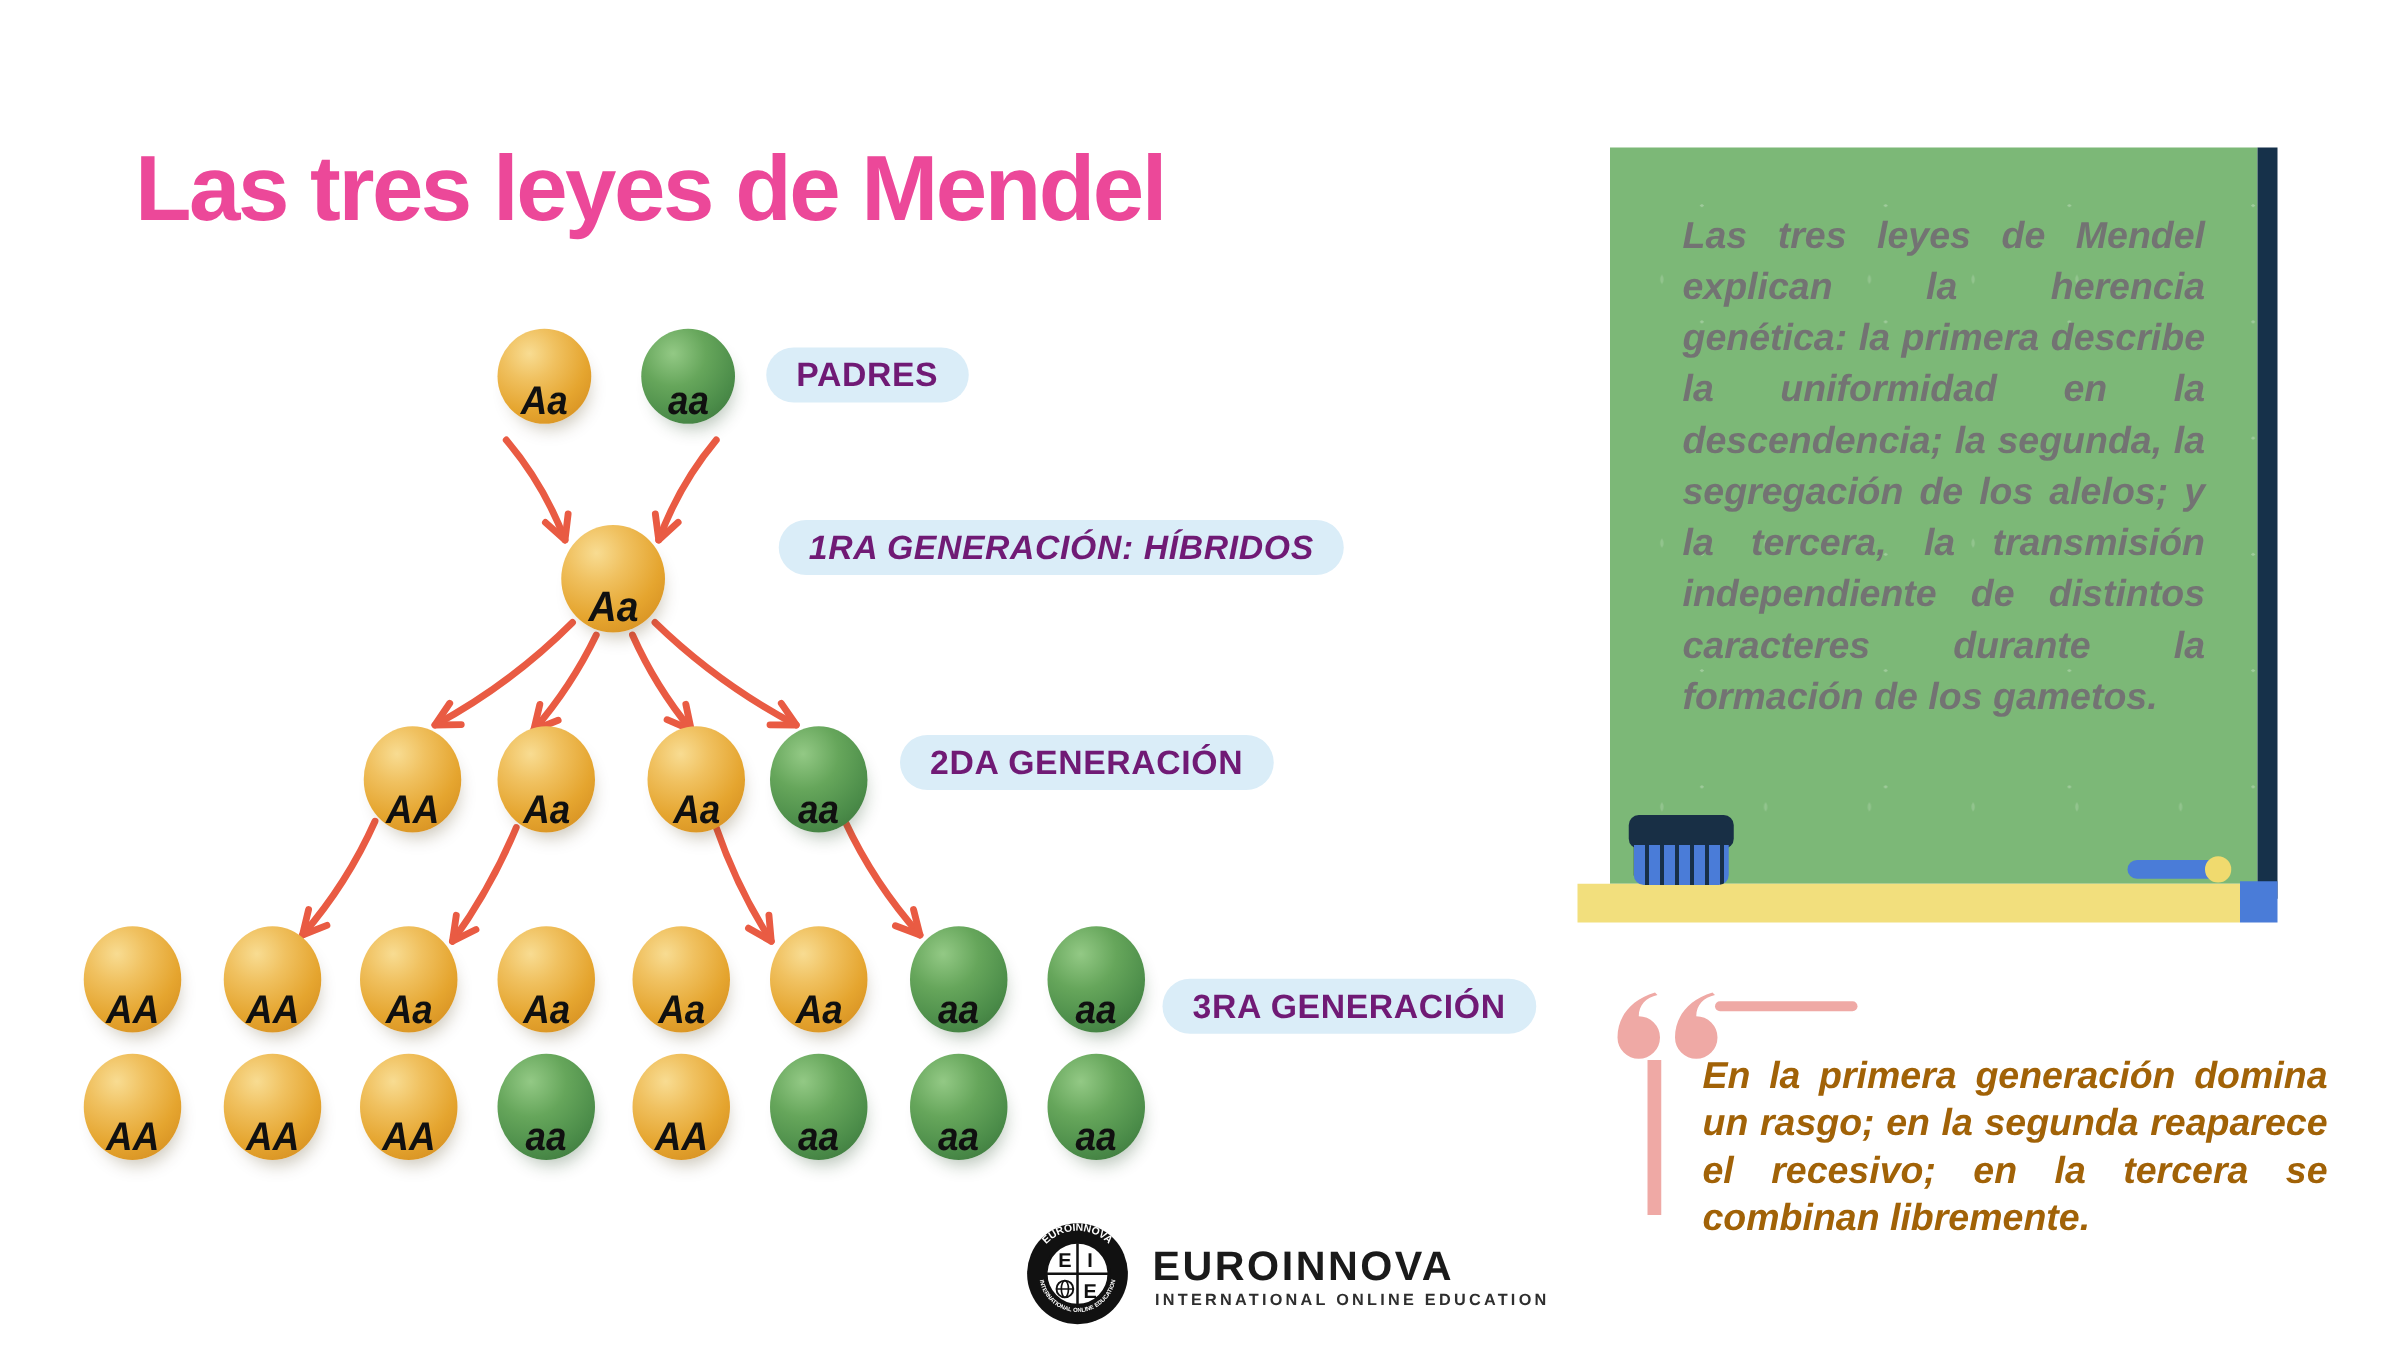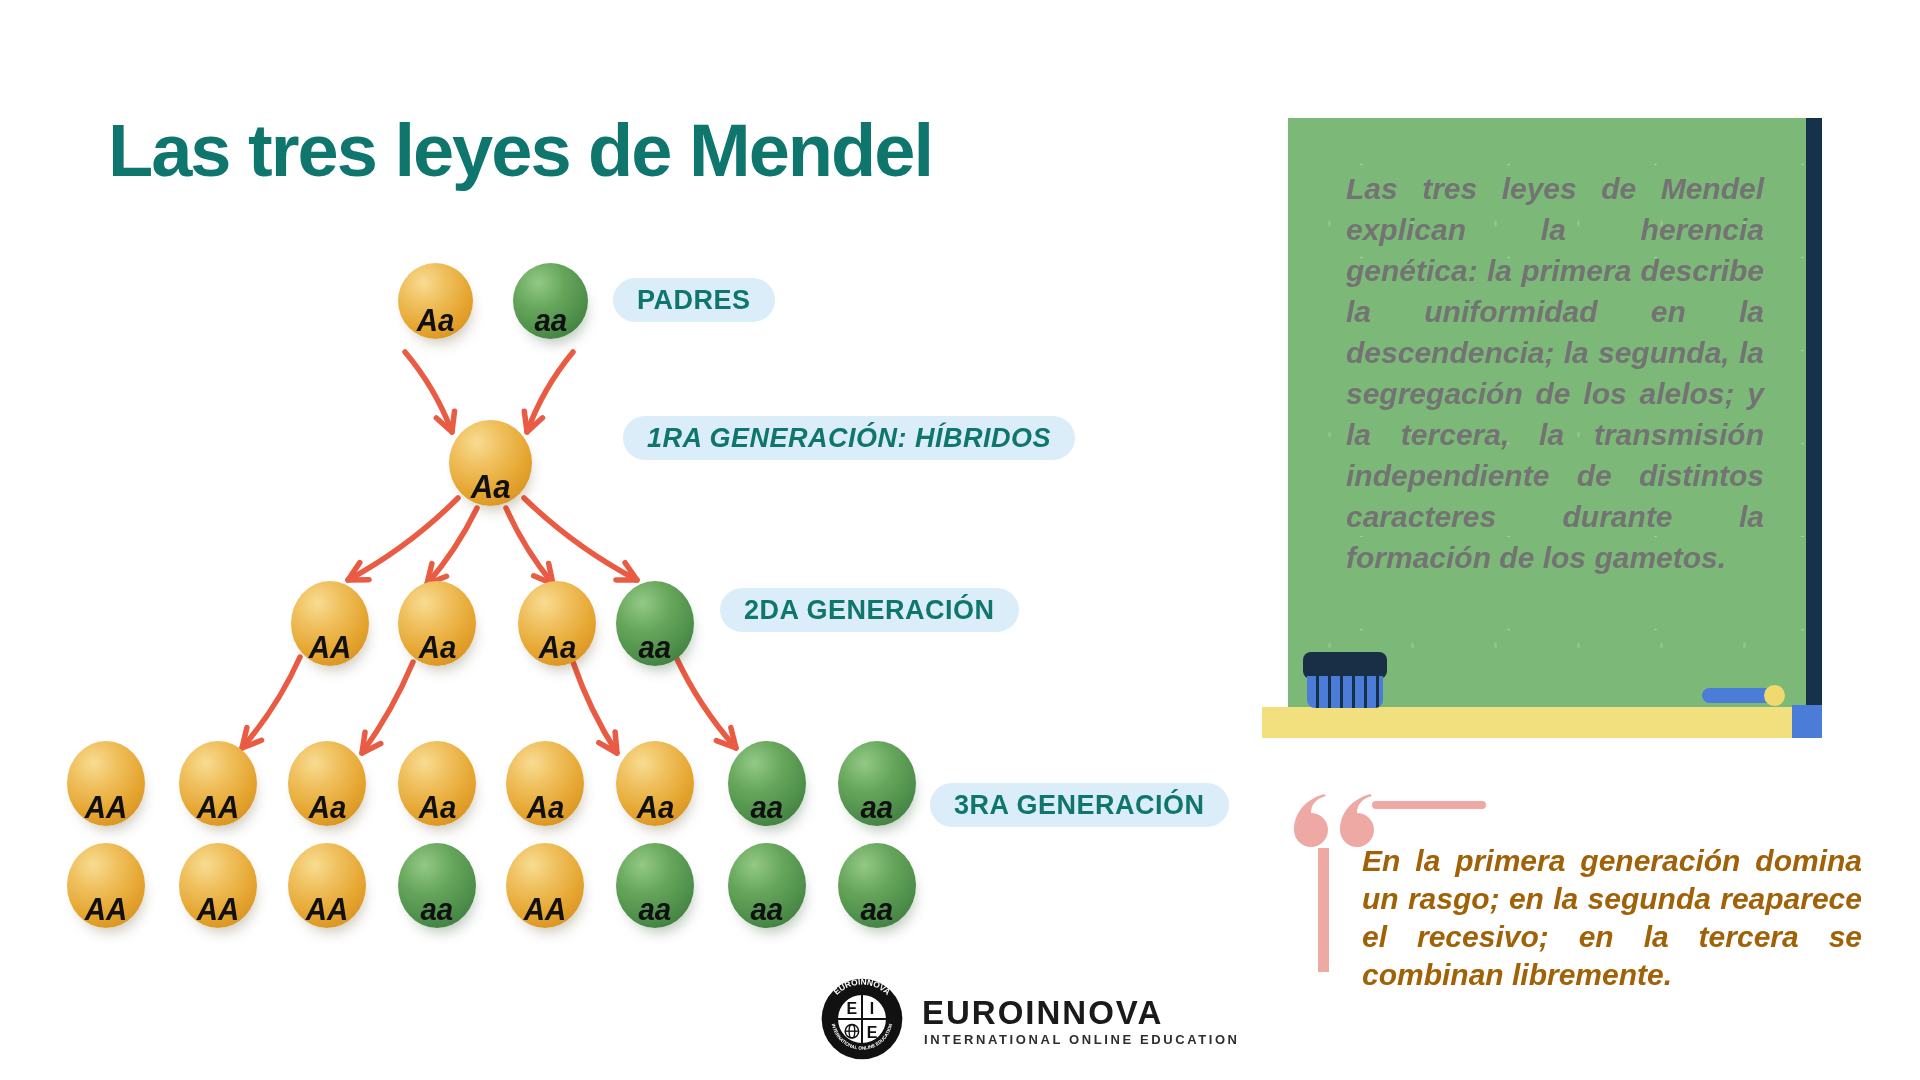--- a/index.html
+++ b/index.html
@@ -6,21 +6,21 @@
   body{
     width:1920px;height:1080px;position:relative;overflow:hidden;
     background:#ffffff;
     font-family:"Liberation Sans", sans-serif;
   }
   .abs{position:absolute;}
 
   
   #main-title{
     left:108px;top:108px;width:900px;
-    font-size:74px;font-weight:bold;color:#0f766e;
+    font-size:74px;font-weight:bold;color:#ec4899;
     letter-spacing:-2px;
   }
 
   
   .circle{
     position:absolute;border-radius:50%;
     display:flex;align-items:flex-end;justify-content:center;
     font-weight:bold;color:#101010;
     box-shadow:4px 10px 14px -6px rgba(70,50,0,.28);
     font-style:italic;
@@ -30,21 +30,21 @@
     background:radial-gradient(circle at 34% 26%, #f8dc92 0%, #f0c160 28%, #e5a52f 62%, #cf861b 100%);
   }
   .circle.green{
     background:radial-gradient(circle at 34% 26%, #93c985 0%, #66a65b 35%, #4b8c49 70%, #386f38 100%);
     box-shadow:4px 10px 14px -6px rgba(20,60,20,.3);
   }
 
   
   .pill{
     position:absolute;height:44px;border-radius:22px;
-    background:#daedf8;color:#0f766e;
+    background:#daedf8;color:#701a75;
     display:flex;align-items:center;justify-content:center;
     font-weight:bold;font-size:27px;letter-spacing:.5px;
     padding:0 24px;white-space:nowrap;
   }
 
   
   #arrow-layer{left:0;top:0;pointer-events:none;}
 
   
   #board{

